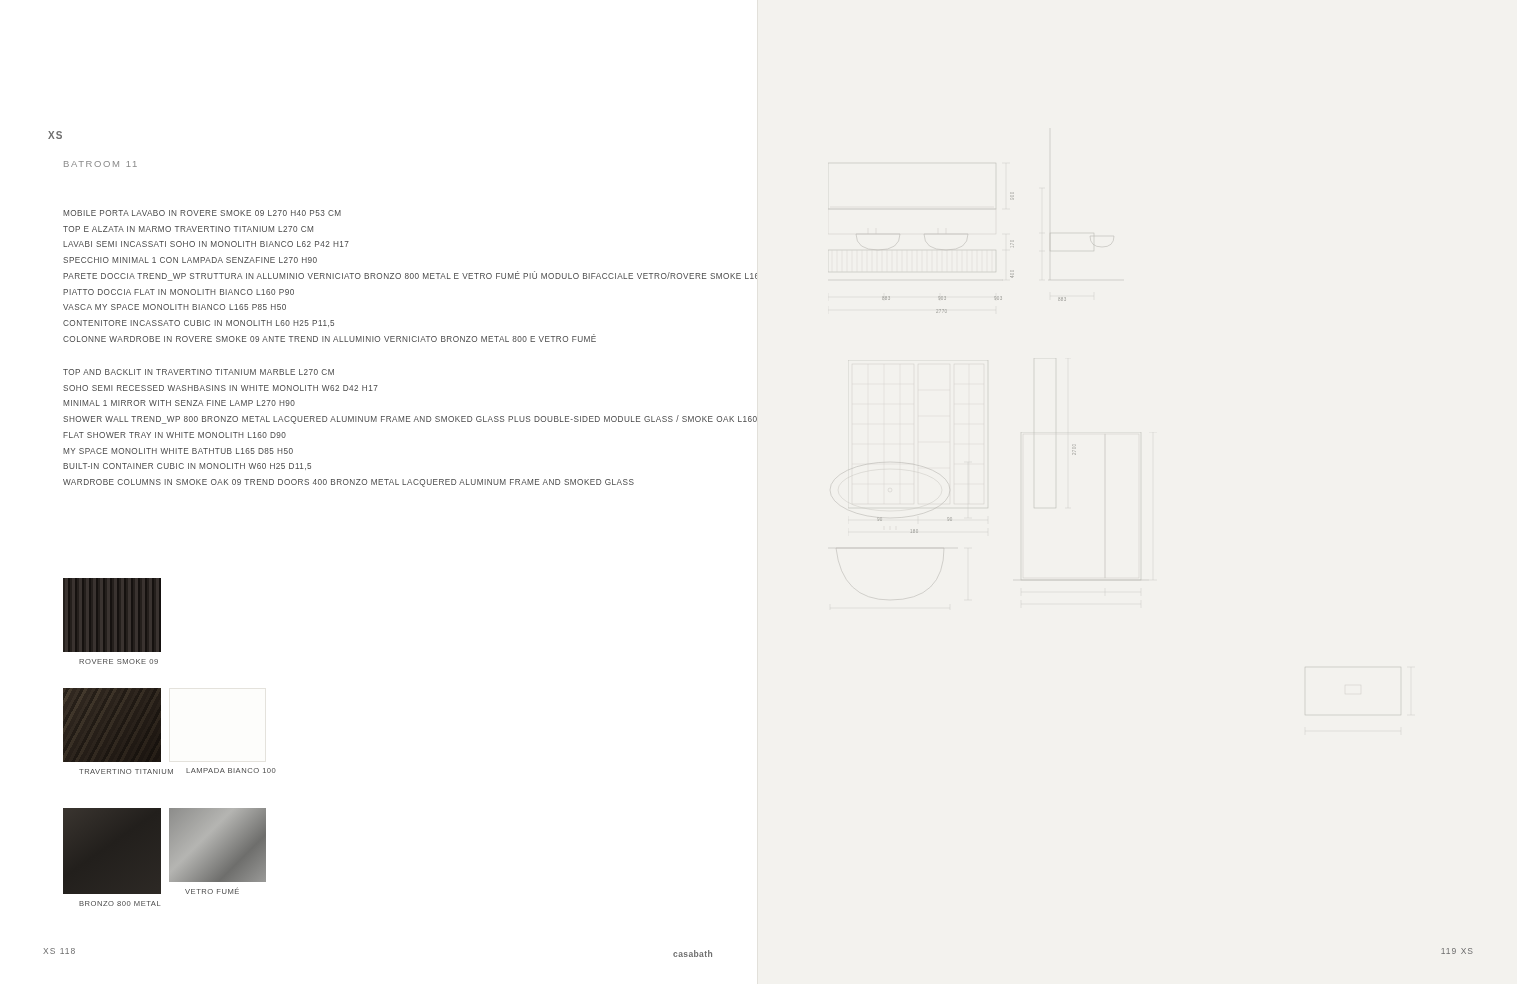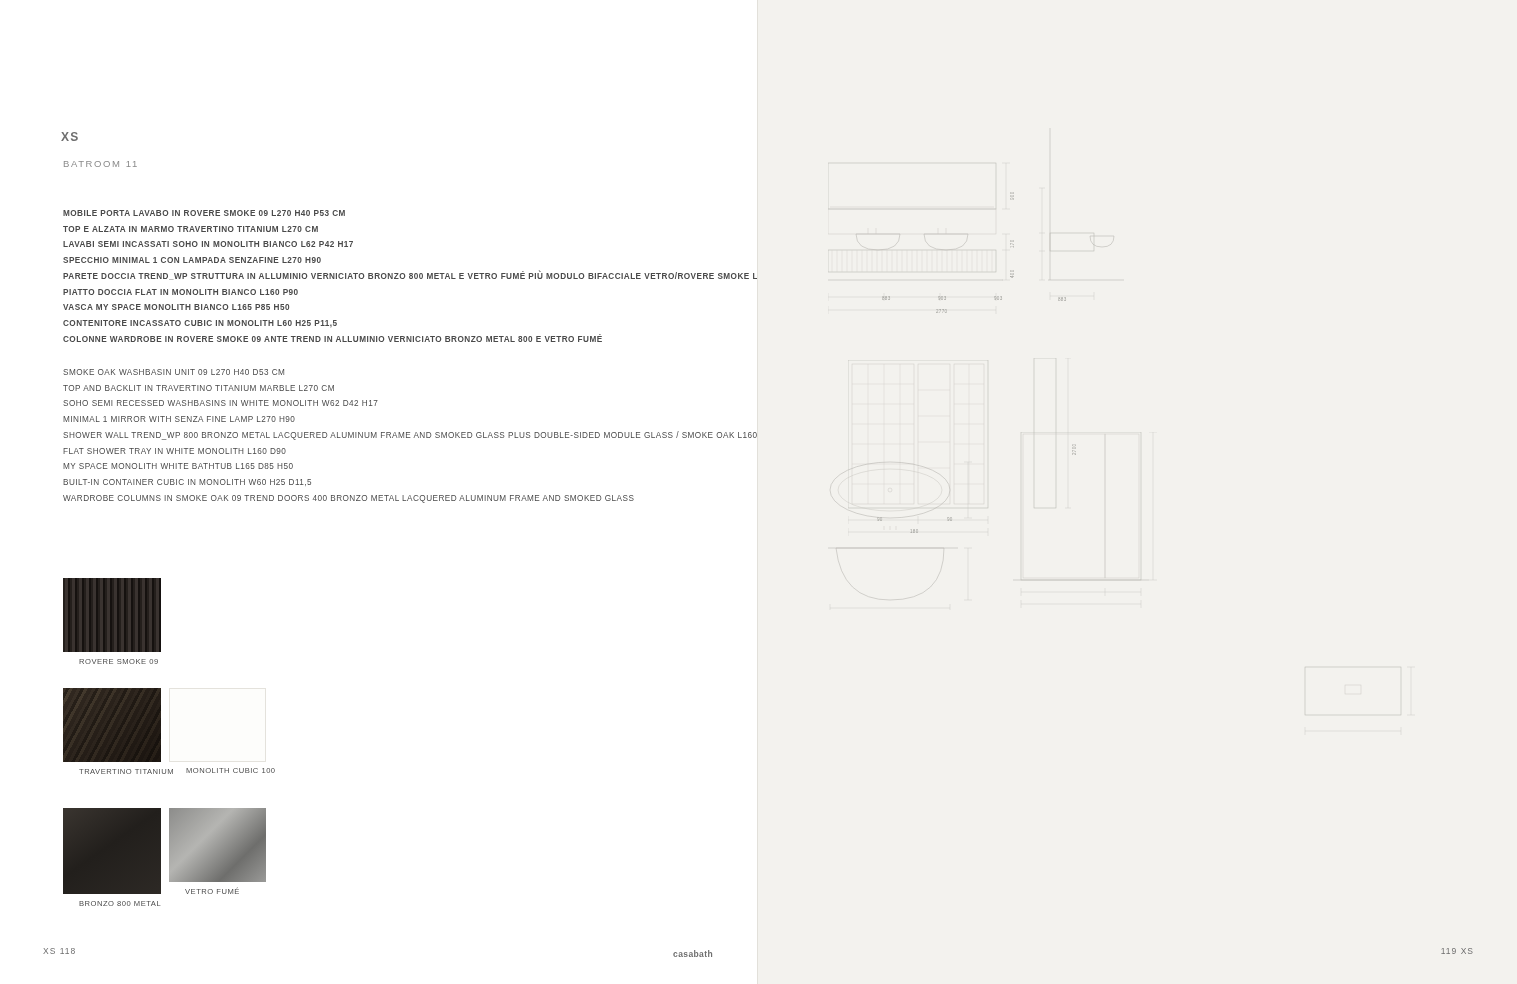--- a/index.html
+++ b/index.html
@@ -35,43 +35,43 @@
   .gutter {
     position: absolute;
     left: 757px; top: 0;
     width: 2px; height: 984px;
     background: #e2e0da;
   }
 
   
   .xs-title {
     position: absolute;
-    left: 61px; top: 130px;
-    font-size: 12px;
+    left: 48px; top: 130px;
+    font-size: 10px;
     letter-spacing: 1.2px;
     color: #6f6f6f;
     font-weight: bold;
   }
   .subtitle {
     position: absolute;
     left: 63px; top: 158px;
     font-size: 9.5px;
     letter-spacing: 1.6px;
     color: #8a8a8a;
   }
   .spec-block {
     position: absolute;
     left: 63px;
     font-size: 8.2px;
     letter-spacing: 0.45px;
     color: #4a4a4a;
     line-height: 15.7px;
     white-space: nowrap;
   }
-  .spec-block.it { top: 206px; font-weight: bold; }
+  .spec-block.it { top: 206px; }
   .spec-block.en { top: 365px; }
   .spec-line { display: block; }
 
   
   .swatch {
     position: absolute;
   }
   .swatch .sw-label {
     position: absolute;
     left: 0;
@@ -174,39 +174,38 @@
       <span class="spec-line">LAVABI SEMI INCASSATI SOHO IN MONOLITH BIANCO L62 P42 H17</span>
       <span class="spec-line">SPECCHIO MINIMAL 1 CON LAMPADA SENZAFINE L270 H90</span>
       <span class="spec-line">PARETE DOCCIA TREND_WP STRUTTURA IN ALLUMINIO VERNICIATO BRONZO 800 METAL E VETRO FUMÉ PIÙ MODULO BIFACCIALE VETRO/ROVERE SMOKE L160 H270</span>
       <span class="spec-line">PIATTO DOCCIA FLAT IN MONOLITH BIANCO L160 P90</span>
       <span class="spec-line">VASCA MY SPACE MONOLITH BIANCO L165 P85 H50</span>
       <span class="spec-line">CONTENITORE INCASSATO CUBIC IN MONOLITH L60 H25 P11,5</span>
       <span class="spec-line">COLONNE WARDROBE IN ROVERE SMOKE 09 ANTE TREND IN ALLUMINIO VERNICIATO BRONZO METAL 800 E VETRO FUMÉ</span>
     </div>
 
     <div class="spec-block en">
-      <span class="spec-line">SMOKE OAK WASHBASIN UNIT 09 L270 H40 D53 CM</span>
       <span class="spec-line">TOP AND BACKLIT IN TRAVERTINO TITANIUM MARBLE L270 CM</span>
       <span class="spec-line">SOHO SEMI RECESSED WASHBASINS IN WHITE MONOLITH W62 D42 H17</span>
       <span class="spec-line">MINIMAL 1 MIRROR WITH SENZA FINE LAMP L270 H90</span>
       <span class="spec-line">SHOWER WALL TREND_WP 800 BRONZO METAL LACQUERED ALUMINUM FRAME AND SMOKED GLASS PLUS DOUBLE-SIDED MODULE GLASS / SMOKE OAK L160 H270</span>
       <span class="spec-line">FLAT SHOWER TRAY IN WHITE MONOLITH L160 D90</span>
       <span class="spec-line">MY SPACE MONOLITH WHITE BATHTUB L165 D85 H50</span>
       <span class="spec-line">BUILT-IN CONTAINER CUBIC IN MONOLITH W60 H25 D11,5</span>
       <span class="spec-line">WARDROBE COLUMNS IN SMOKE OAK 09 TREND DOORS 400 BRONZO METAL LACQUERED ALUMINUM FRAME AND SMOKED GLASS</span>
     </div>
 
     <div class="swatch sw-rovere">
       <span class="sw-label">ROVERE SMOKE 09</span>
     </div>
     <div class="swatch sw-travertino">
       <span class="sw-label">TRAVERTINO TITANIUM</span>
     </div>
     <div class="swatch sw-monolith">
-      <span class="sw-label">MONOLITH CUBIC 100</span>
+      <span class="sw-label">LAMPADA BIANCO 100</span>
     </div>
     <div class="swatch sw-bronzo">
       <span class="sw-label">BRONZO 800 METAL</span>
     </div>
     <div class="swatch sw-vetro">
       <span class="sw-label">VETRO FUMÉ</span>
     </div>
 
     <div class="footer-left">XS  118</div>
     <div class="footer-brand">casabath</div>

